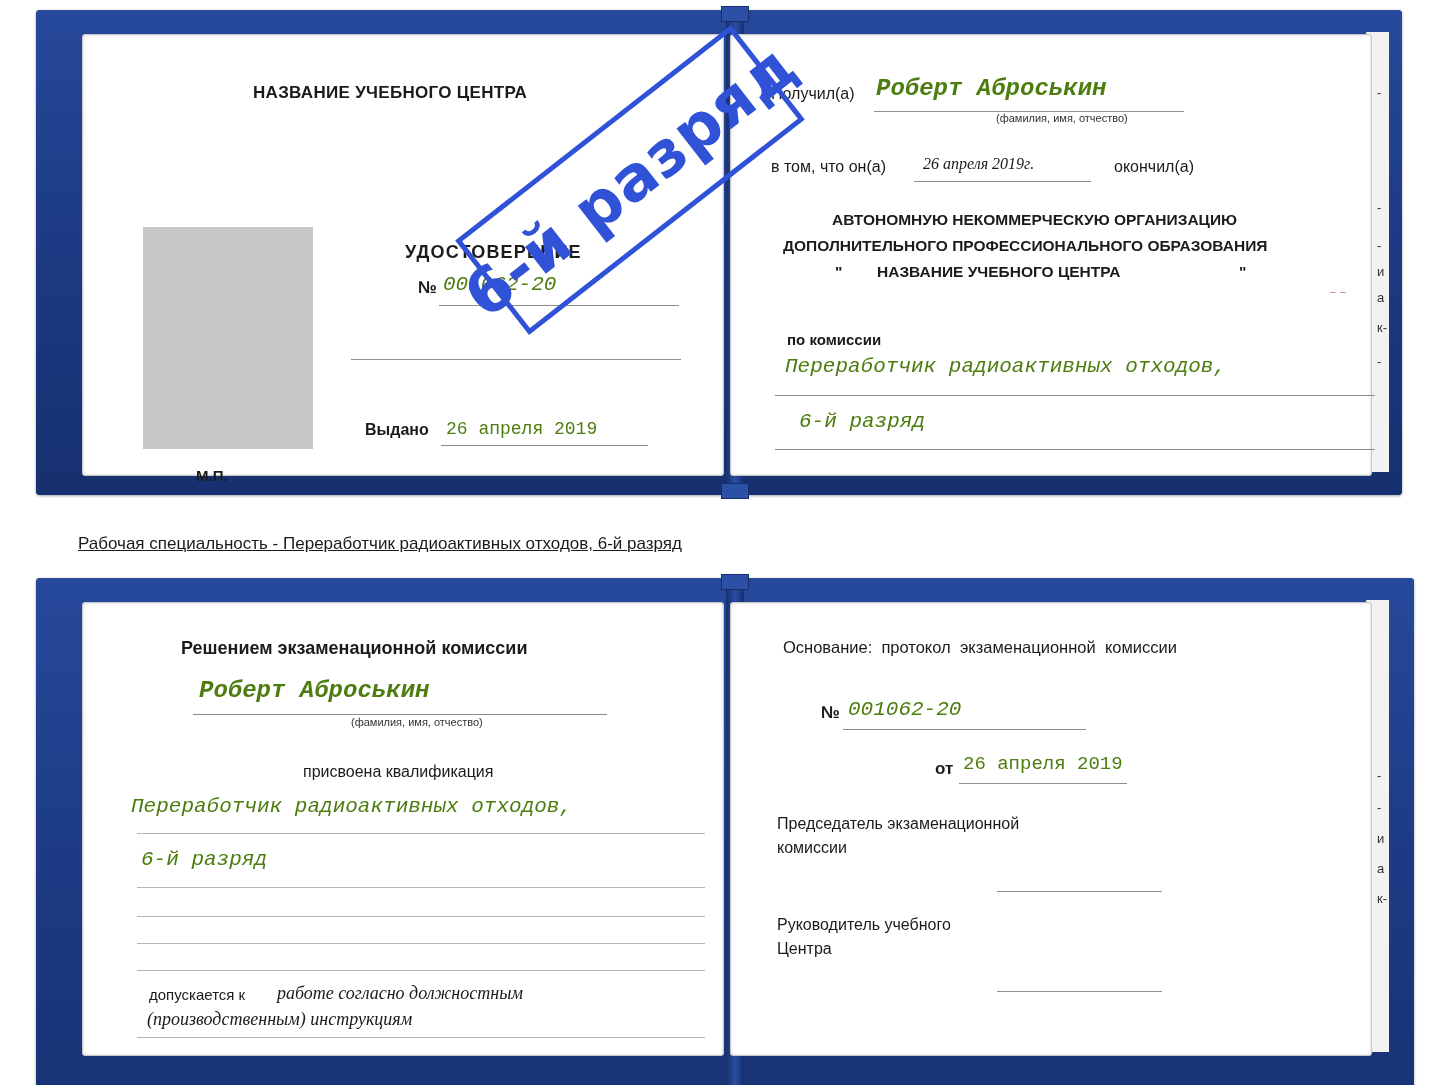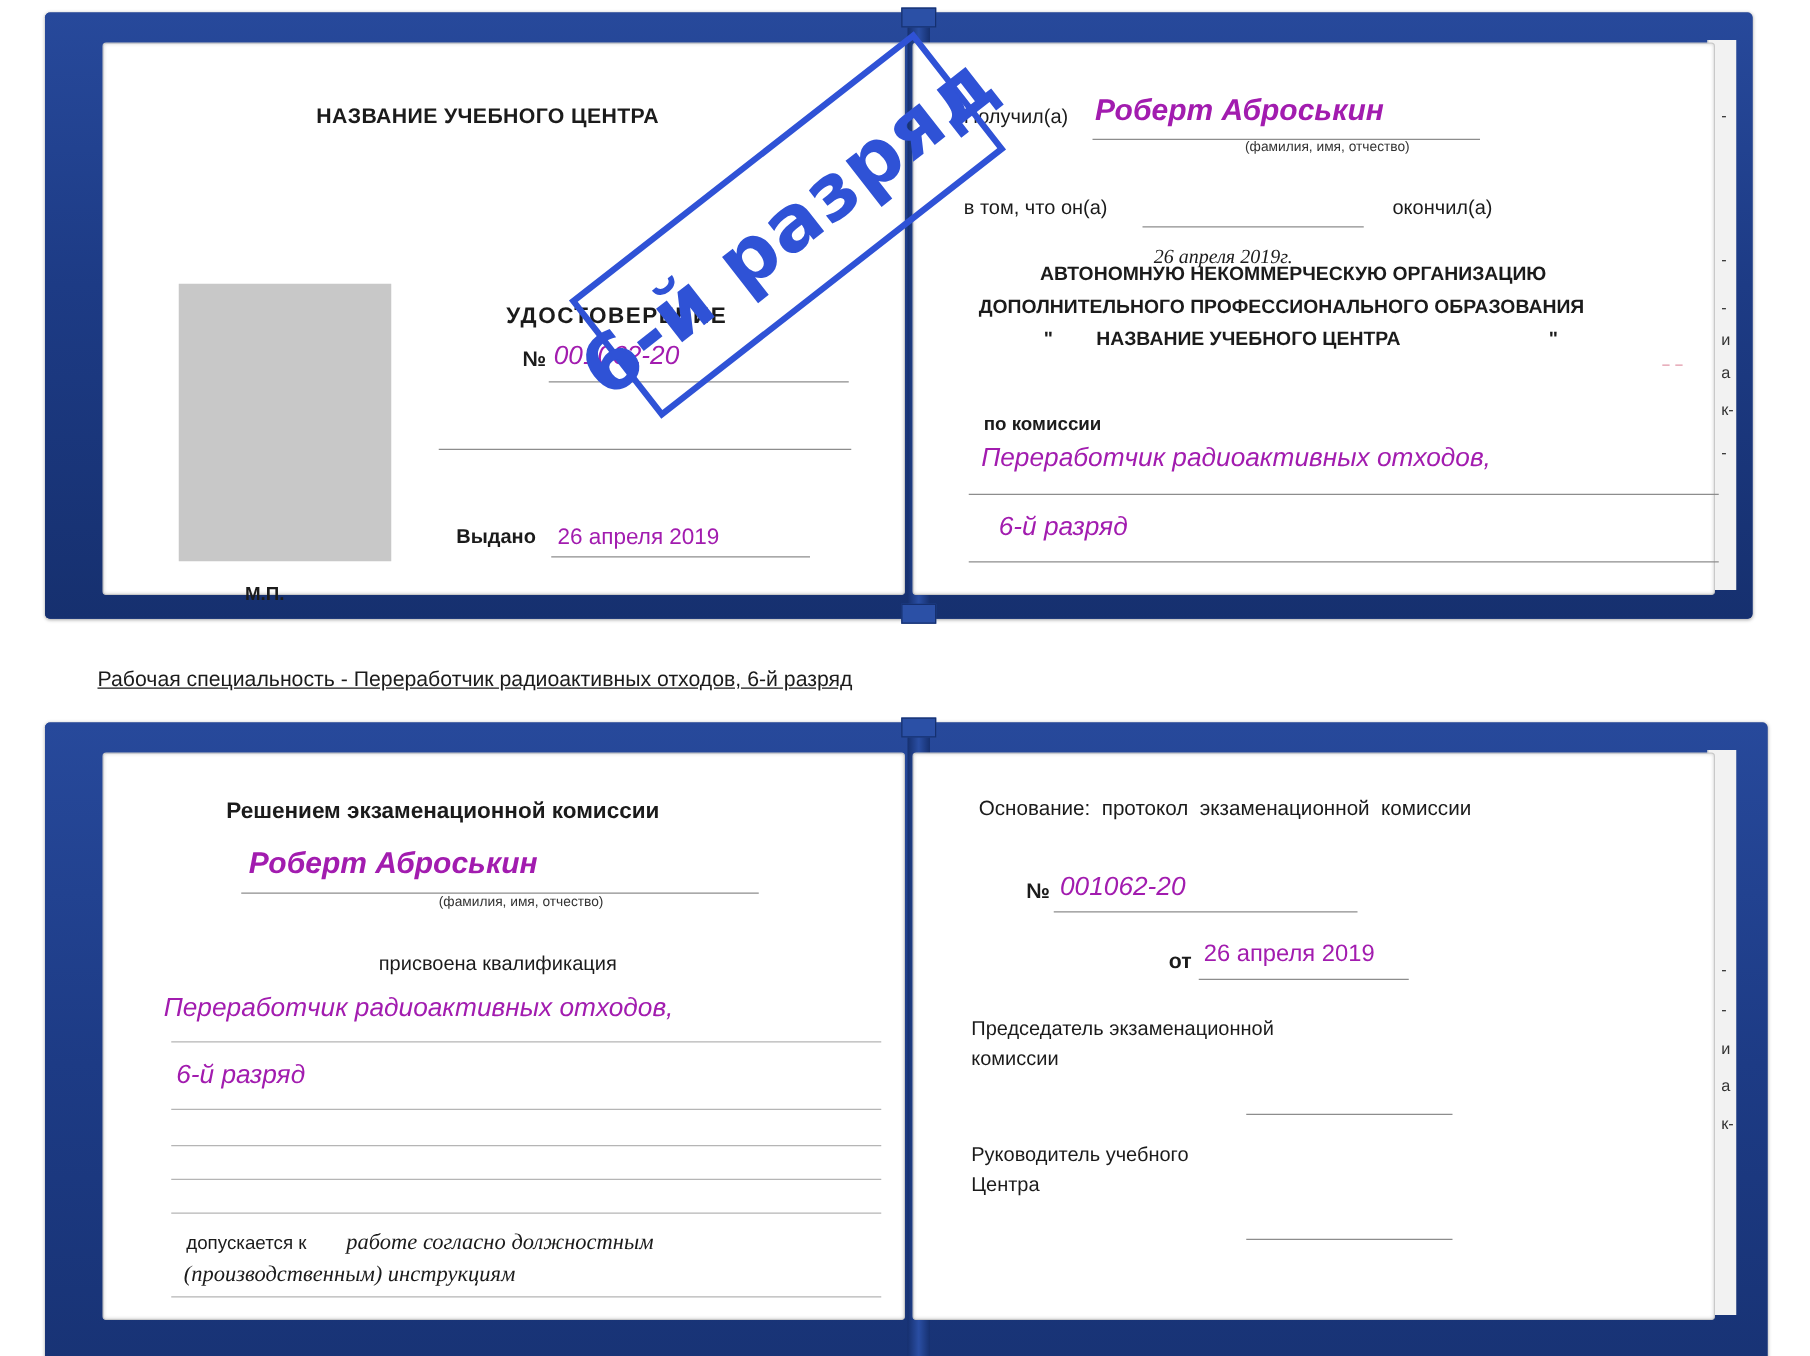--- a/index.html
+++ b/index.html
@@ -59,22 +59,22 @@
   
   .print {
     position: absolute;
     color: #1b1b1b;
     font-family: "Liberation Sans", sans-serif;
     white-space: pre;
   }
   .print.bold { font-weight: bold; }
   .hand {
     position: absolute;
-    color: #a21caf;
-    font-family: Liberation Sans, sans-serif;
+    color: #4d7c0f;
+    font-family: Liberation Mono, monospace;
     font-style: italic;
     white-space: pre;
   }
   .hand-dark {
     position: absolute;
     color: #1b1b1b;
     font-family: "Liberation Serif", serif;
     font-style: italic;
     white-space: pre;
   }
@@ -175,21 +175,21 @@
     </div>
 
     <div class="page-sheet" style="left:694px; top:24px; width:640px; height:440px;">
 
       <div class="print" style="left:40px; top:50px; font-size:16px;">Получил(а)</div>
       <div class="hand" style="left:145px; top:40px; font-size:24px; font-weight:bold;">Роберт Аброськин</div>
       <div class="rule" style="left:143px; top:76px; width:310px;"></div>
       <div class="tiny" style="left:265px; top:77px;">(фамилия, имя, отчество)</div>
 
       <div class="print" style="left:40px; top:123px; font-size:16px;">в том, что он(а)</div>
-      <div class="hand-dark" style="left:192px; top:120px; font-size:16px;margin-top:42px;">26 апреля 2019г.</div>
+      <div class="hand-dark" style="left:192px; top:120px; font-size:16px;">26 апреля 2019г.</div>
       <div class="rule" style="left:183px; top:146px; width:177px;"></div>
       <div class="print" style="left:383px; top:123px; font-size:16px;">окончил(а)</div>
 
       <div class="print bold" style="left:101px; top:176px; font-size:15.5px;">АВТОНОМНУЮ НЕКОММЕРЧЕСКУЮ ОРГАНИЗАЦИЮ</div>
       <div class="print bold" style="left:52px; top:202px; font-size:15.5px;">ДОПОЛНИТЕЛЬНОГО ПРОФЕССИОНАЛЬНОГО ОБРАЗОВАНИЯ</div>
       <div class="print bold" style="left:104px; top:228px; font-size:15.5px;">"</div>
       <div class="print bold" style="left:146px; top:228px; font-size:15.5px;">НАЗВАНИЕ УЧЕБНОГО ЦЕНТРА</div>
       <div class="print bold" style="left:508px; top:228px; font-size:15.5px;">"</div>
 
       <div class="print bold" style="left:56px; top:296px; font-size:15px;">по комиссии</div>

